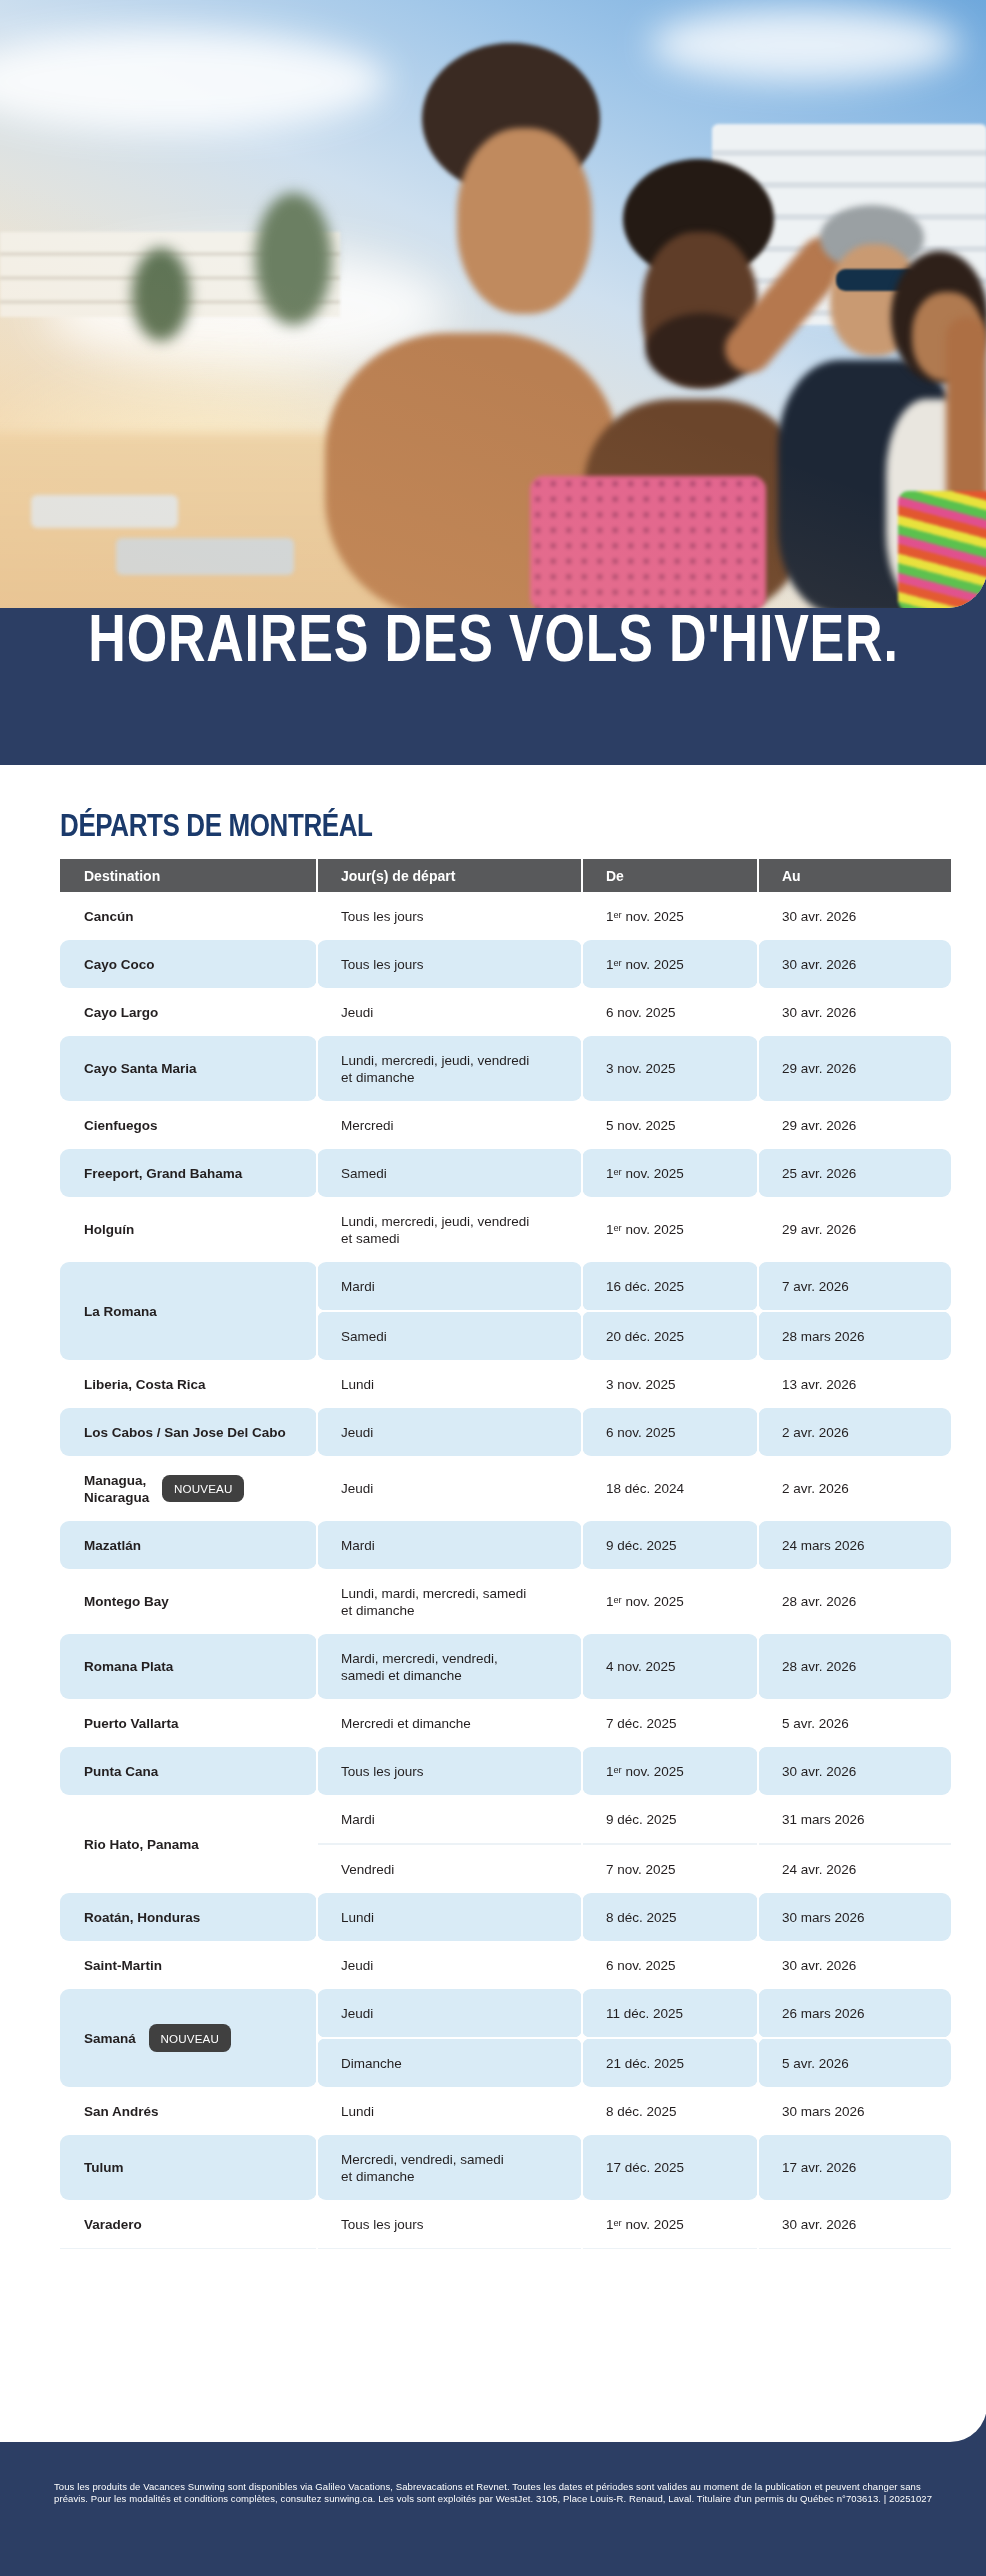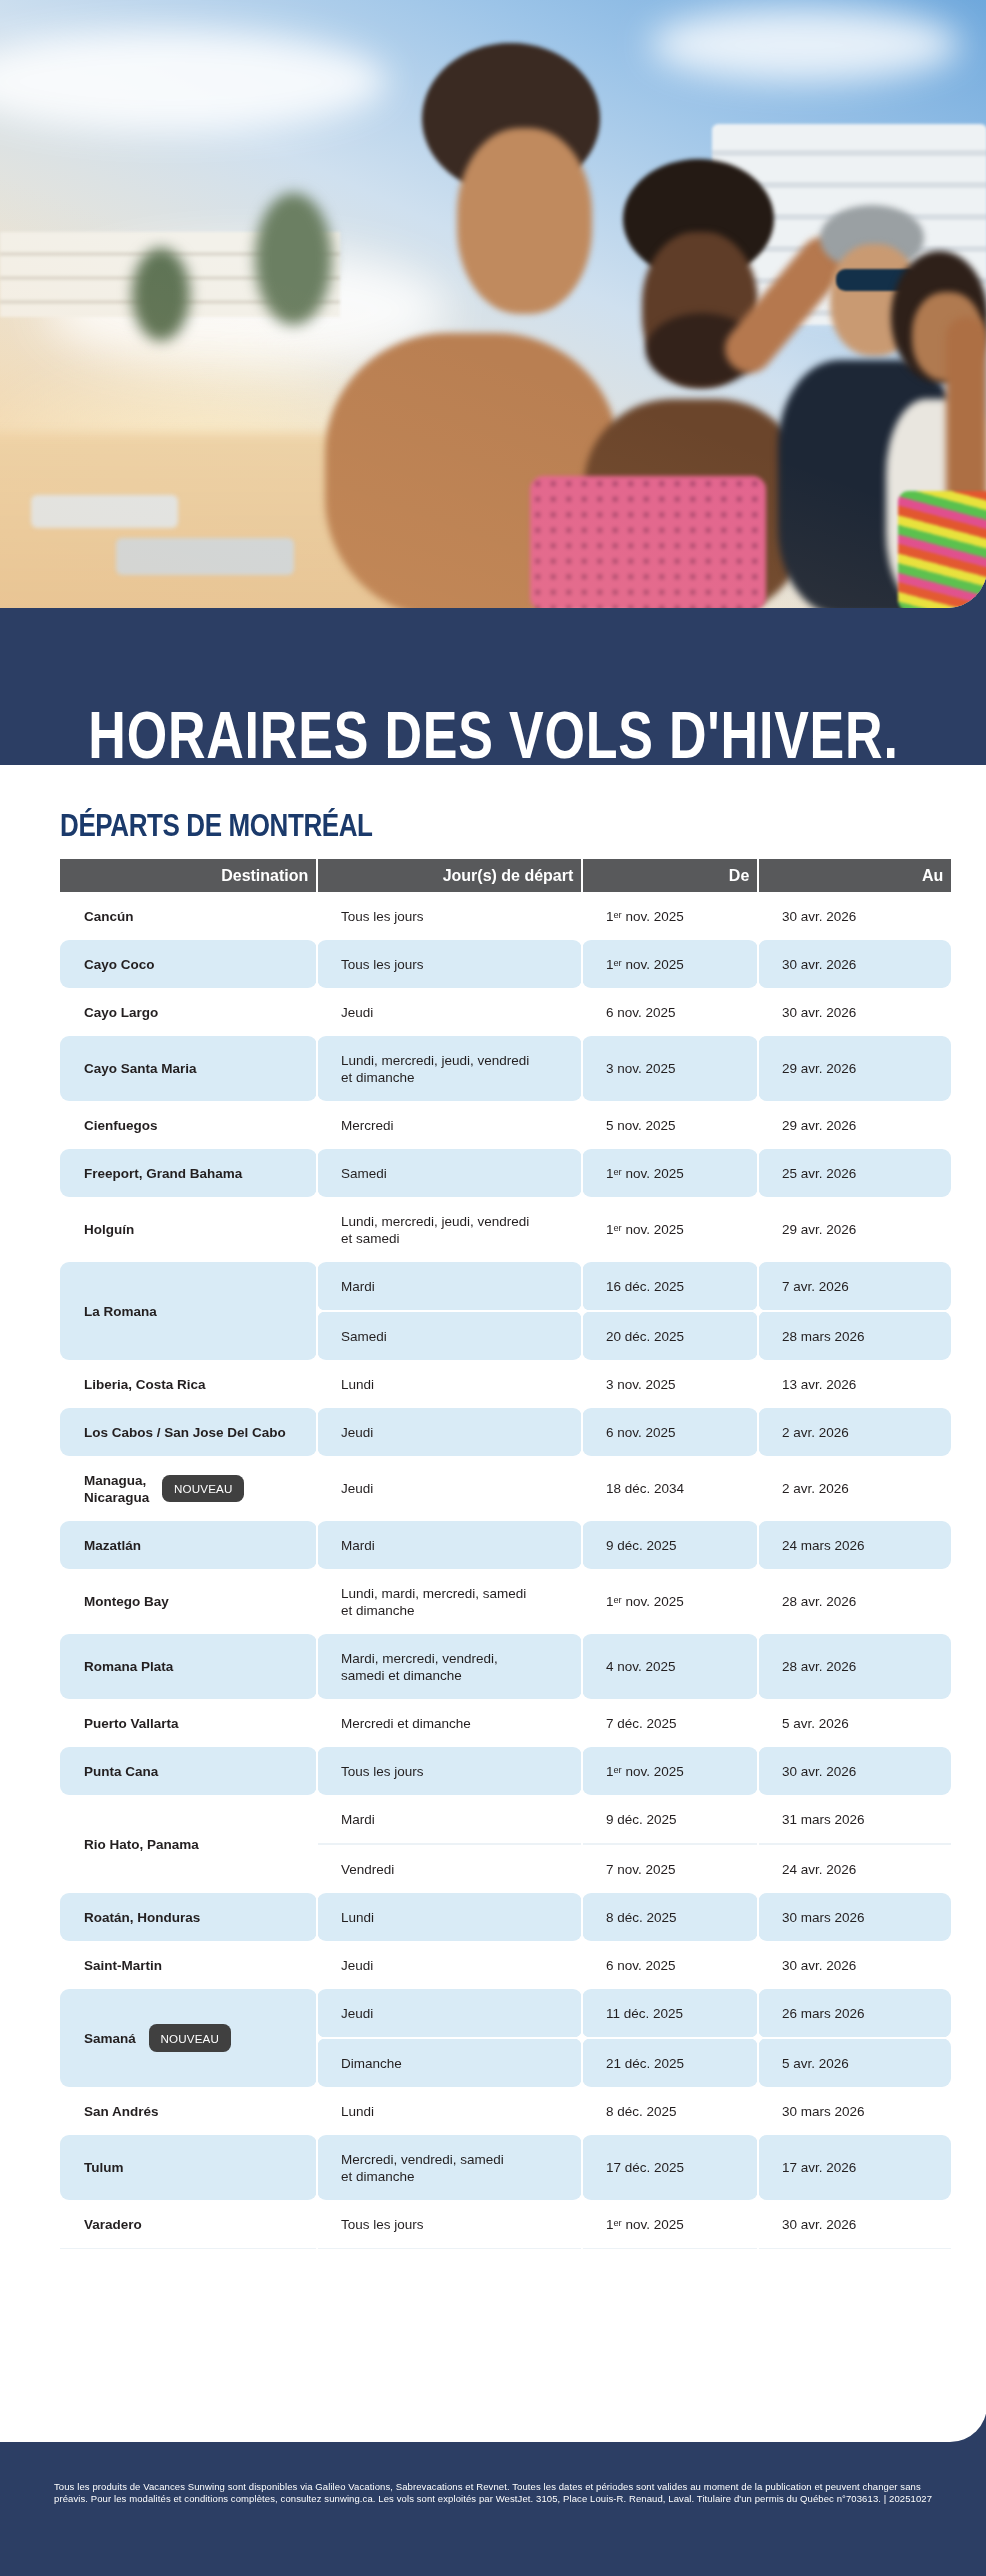--- a/index.html
+++ b/index.html
@@ -43,34 +43,34 @@
   .p3-body{left:778px;top:360px;width:182px;height:255px;background:#1D2736;border-radius:34%;filter:blur(3.9px);}
   .p4-hair{left:891px;top:251px;width:97px;height:132px;background:#2E2019;border-radius:50%;filter:blur(3.1px);}
   .p4-face{left:912px;top:292px;width:71px;height:89px;background:#B07A50;border-radius:46%;filter:blur(3.1px);}
   .p4-body{left:886px;top:399px;width:112px;height:209px;background:#E9E6DF;border-radius:36%;filter:blur(3.9px);}
   .p5-arm{left:946px;top:317px;width:41px;height:294px;background:#AD6F44;border-radius:20px;filter:blur(3.9px);}
   .p5-suit{left:898px;top:491px;width:97px;height:120px;border-radius:10.8px;filter:blur(1.5px);
       background:repeating-linear-gradient(15deg,#59C14E 0 9.3px,#E8E23C 9.3px 18.6px,#E2572F 18.6px 28px,#E04F8E 28px 37px);}
   .warmth{inset:0;background:linear-gradient(200deg,rgba(255,200,130,0) 55%,rgba(255,190,120,.18) 100%);}
 
   
-  .title-band{height:157px;background:#2C3E64;display:flex;align-items:flex-end;justify-content:center;flex:none;}
+  .title-band{height:157px;background:#2C3E64;display:flex;align-items:flex-start;justify-content:center;flex:none;}
   .page-title{color:#fff;font-weight:700;font-size:52px;letter-spacing:0.8px;white-space:nowrap;
       transform:scale(1.0,1.28);transform-origin:center;}
   .orange-band{height:89px;background:#FF5A00;display:flex;align-items:center;flex:none;position:relative;}
   .logo{font-style:italic;font-weight:700;font-size:45px;color:#fff;margin-left:63px;letter-spacing:-0.8px;
       transform:scaleY(1.05);transform-origin:left center;}
 
   
   .content{flex:1 1 auto;padding:43px 44px 0 52px;margin-left:8px;}
   .section-heading{margin:0;color:#1B3A6B;font-size:26px;font-weight:700;letter-spacing:-0.4px;
       transform:scaleY(1.18);transform-origin:left top;white-space:nowrap;}
   table.flights{border-collapse:collapse;width:891px;margin-top:20px;table-layout:fixed;}
   col.c-dest{width:257px;} col.c-days{width:265px;} col.c-de{width:176px;} col.c-au{width:193px;}
-  thead th{background:#58595B;color:#fff;font-size:16px;font-weight:700;text-align:right;
+  thead th{background:#58595B;color:#fff;font-size:14px;font-weight:700;text-align:left;
       height:33px;padding:0 7.7px 0 23px;border-left:2.3px solid #fff;}
   thead th:first-child{border-left:none;padding-left:24px;}
   td.cell{font-size:13.5px;line-height:17px;padding:15.5px 7.7px 15.5px 23px;border-left:2.3px solid #fff;vertical-align:middle;}
   td.dest{border-left:none;padding-left:24px;font-weight:700;}
   tr.row-blue td{background:#D9EBF6;border-radius:9px;}
   tr.row-white td{background:#FFFFFF;}
   tr.sub.row-blue td{border-top:2.3px solid #fff;}
   tr.sub.row-white td{border-top:2.3px solid #ECF2F6;}
   tbody tr.last td{border-bottom:1.5px solid #ECF2F6;}
   .days,.dest-name{white-space:pre-line;}
@@ -258,21 +258,21 @@
           </tr>
           <tr class="row-white">
             <td class="cell dest" rowspan="1">
               <div class="dest-wrap">
                 <span class="dest-name">Managua,
 Nicaragua</span>
                 <span class="badge">NOUVEAU</span>
               </div>
             </td>
             <td class="cell days">Jeudi</td>
-            <td class="cell from">18 déc. 2034</td>
+            <td class="cell from">18 déc. 2024</td>
             <td class="cell to">2 avr. 2026</td>
           </tr>
           <tr class="row-blue">
             <td class="cell dest" rowspan="1">
               <div class="dest-wrap">
                 <span class="dest-name">Mazatlán</span>
               </div>
             </td>
             <td class="cell days">Mardi</td>
             <td class="cell from">9 déc. 2025</td>

